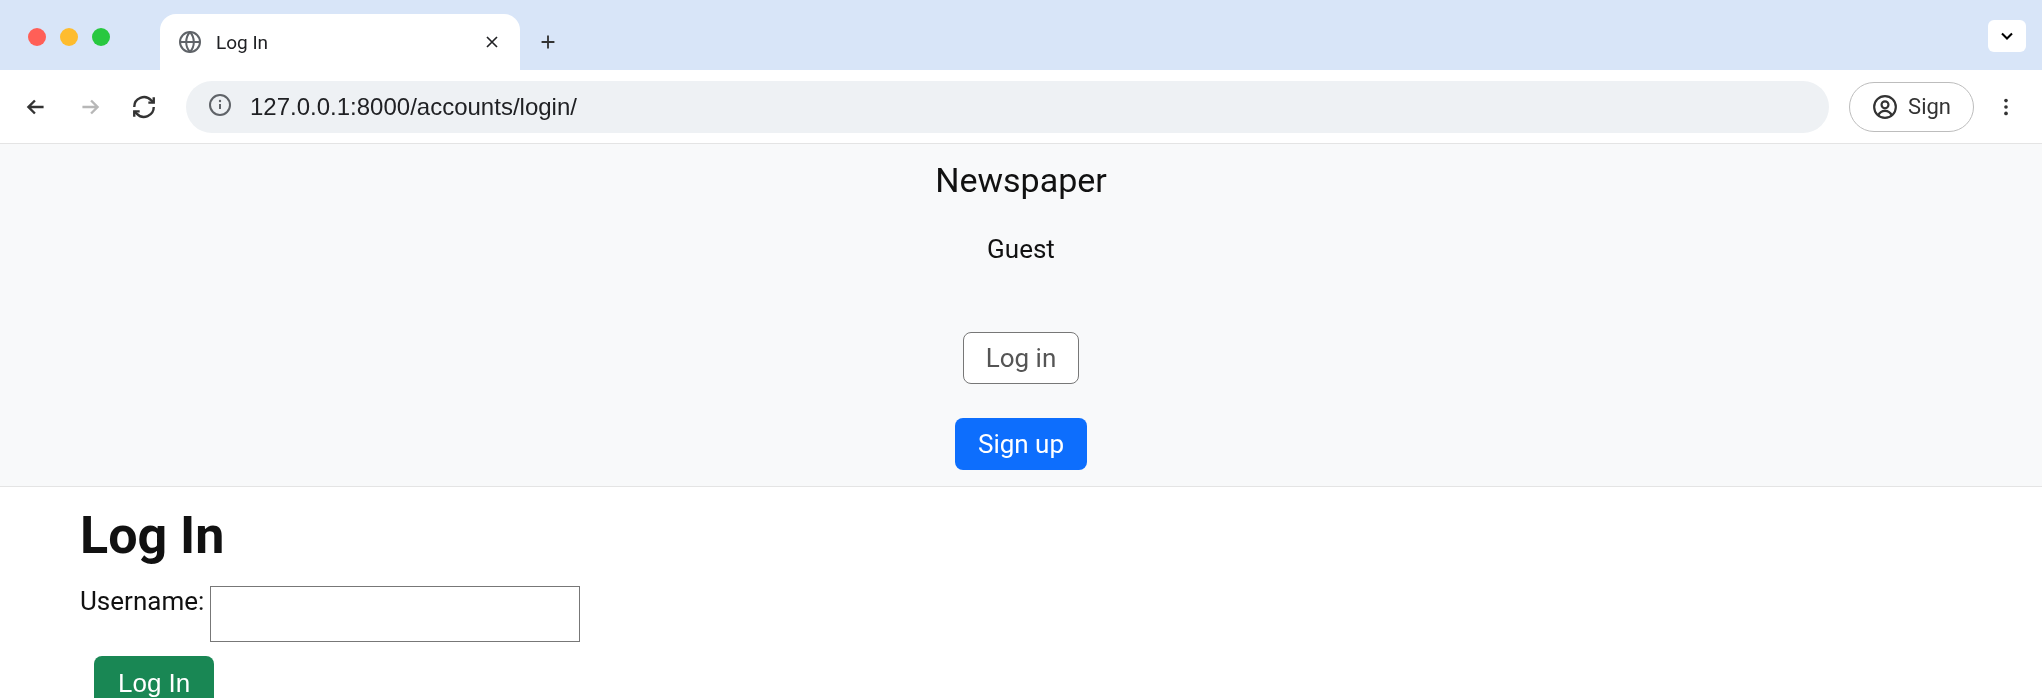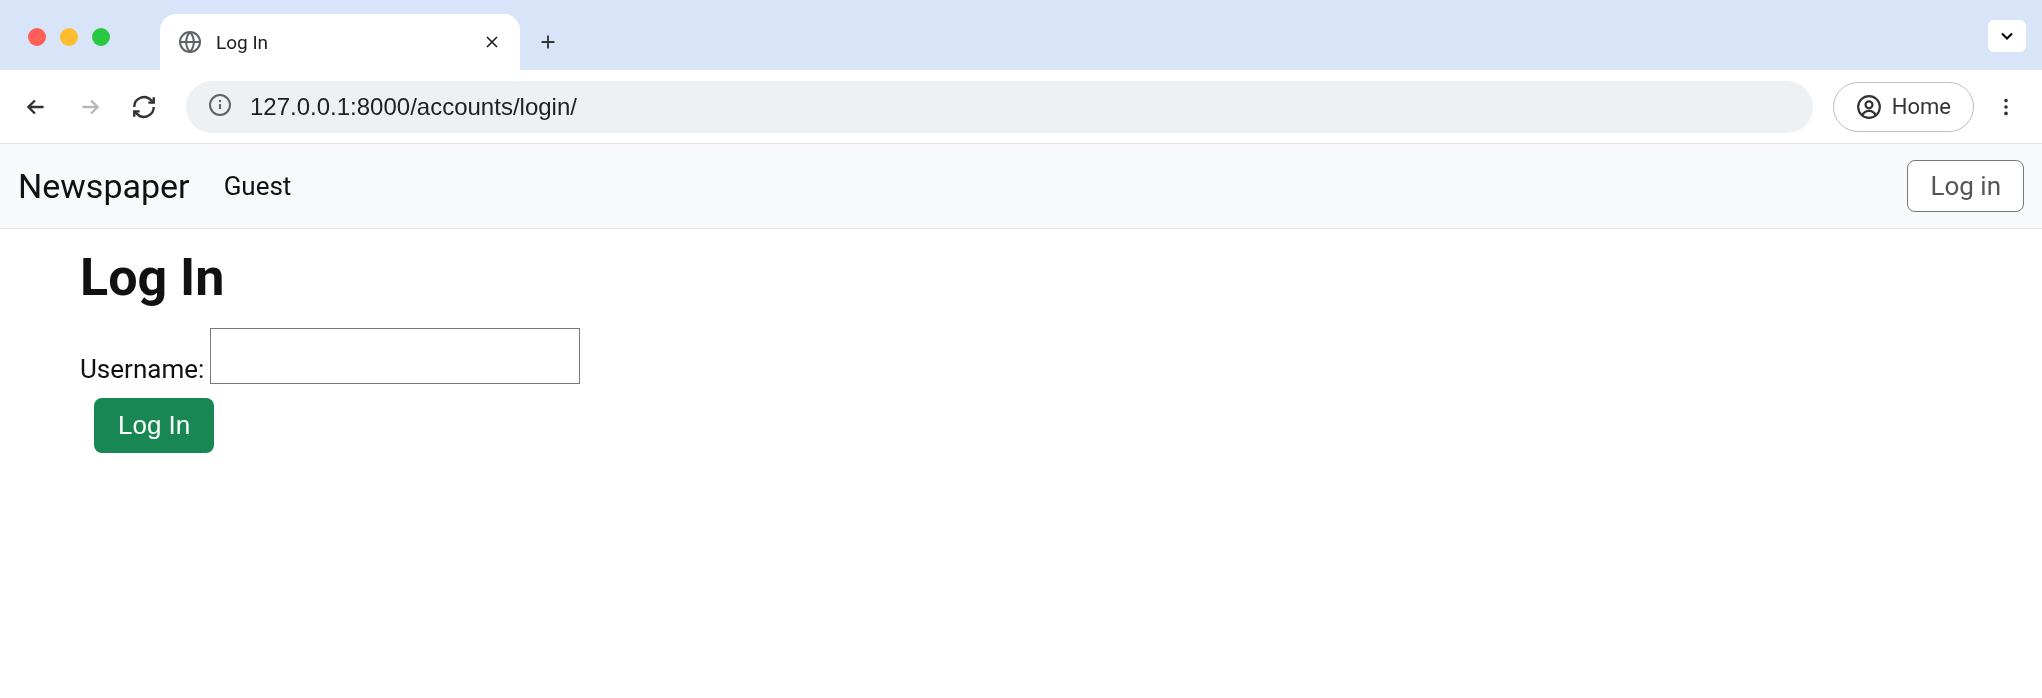--- a/index.html
+++ b/index.html
@@ -141,20 +141,21 @@
     }
 
     
     .site-nav {
       display: flex;
       align-items: center;
       background: #f8f9fa;
       border-bottom: 1px solid #e4e4e4;
       padding: 16px 18px;
       gap: 34px;
+      flex-direction: column;
     }
     .brand {
       font-size: 34px;
       font-weight: 400;
       color: #111;
     }
     .nav-link {
       font-size: 26px;
       color: #111;
       cursor: pointer;
@@ -184,21 +185,21 @@
       padding: 18px 80px;
     }
     .page-title {
       font-size: 52px;
       font-weight: 700;
       color: #111;
       margin-bottom: 20px;
     }
     .form-row {
       display: flex;
-      align-items: flex-end;
+      align-items: flex-start;
       margin-bottom: 4px;
     }
     .form-label {
       font-size: 26px;
       color: #111;
       margin-right: 6px;
     }
     .form-input {
       width: 370px;
       height: 56px;
@@ -289,37 +290,38 @@
     </span>
     <span class="url-text">127.0.0.1:8000/accounts/login/</span>
   </div>
 
   <div class="profile-chip">
     <svg viewBox="0 0 24 24" fill="none" stroke="currentColor" stroke-width="2">
       <circle cx="12" cy="12" r="10"></circle>
       <circle cx="12" cy="10" r="3.2"></circle>
       <path d="M5.5 20c1.4-3 4-4.5 6.5-4.5s5.1 1.5 6.5 4.5"></path>
     </svg>
-    <span>Home</span>
+    <span>Sign</span>
   </div>
 
   <div class="overflow-btn">
     <svg viewBox="0 0 24 24" width="22" height="22" fill="currentColor">
       <circle cx="12" cy="5" r="2"></circle>
         <circle cx="12" cy="12" r="2"></circle>
         <circle cx="12" cy="19" r="2"></circle>
     </svg>
   </div>
 </div>
 
 <nav class="site-nav">
   <span class="brand">Newspaper</span>
   <a class="nav-link">Guest</a>
   <div class="nav-spacer"></div>
   <a class="btn btn-outline">Log in</a>
+  <a class="btn btn-primary">Sign up</a>
 </nav>
 
 <main class="page-body">
   <h1 class="page-title">Log In</h1>
 
   <div class="form-row">
     <label class="form-label">Username:</label>
     <input class="form-input" type="text" style="">
   </div>
 

